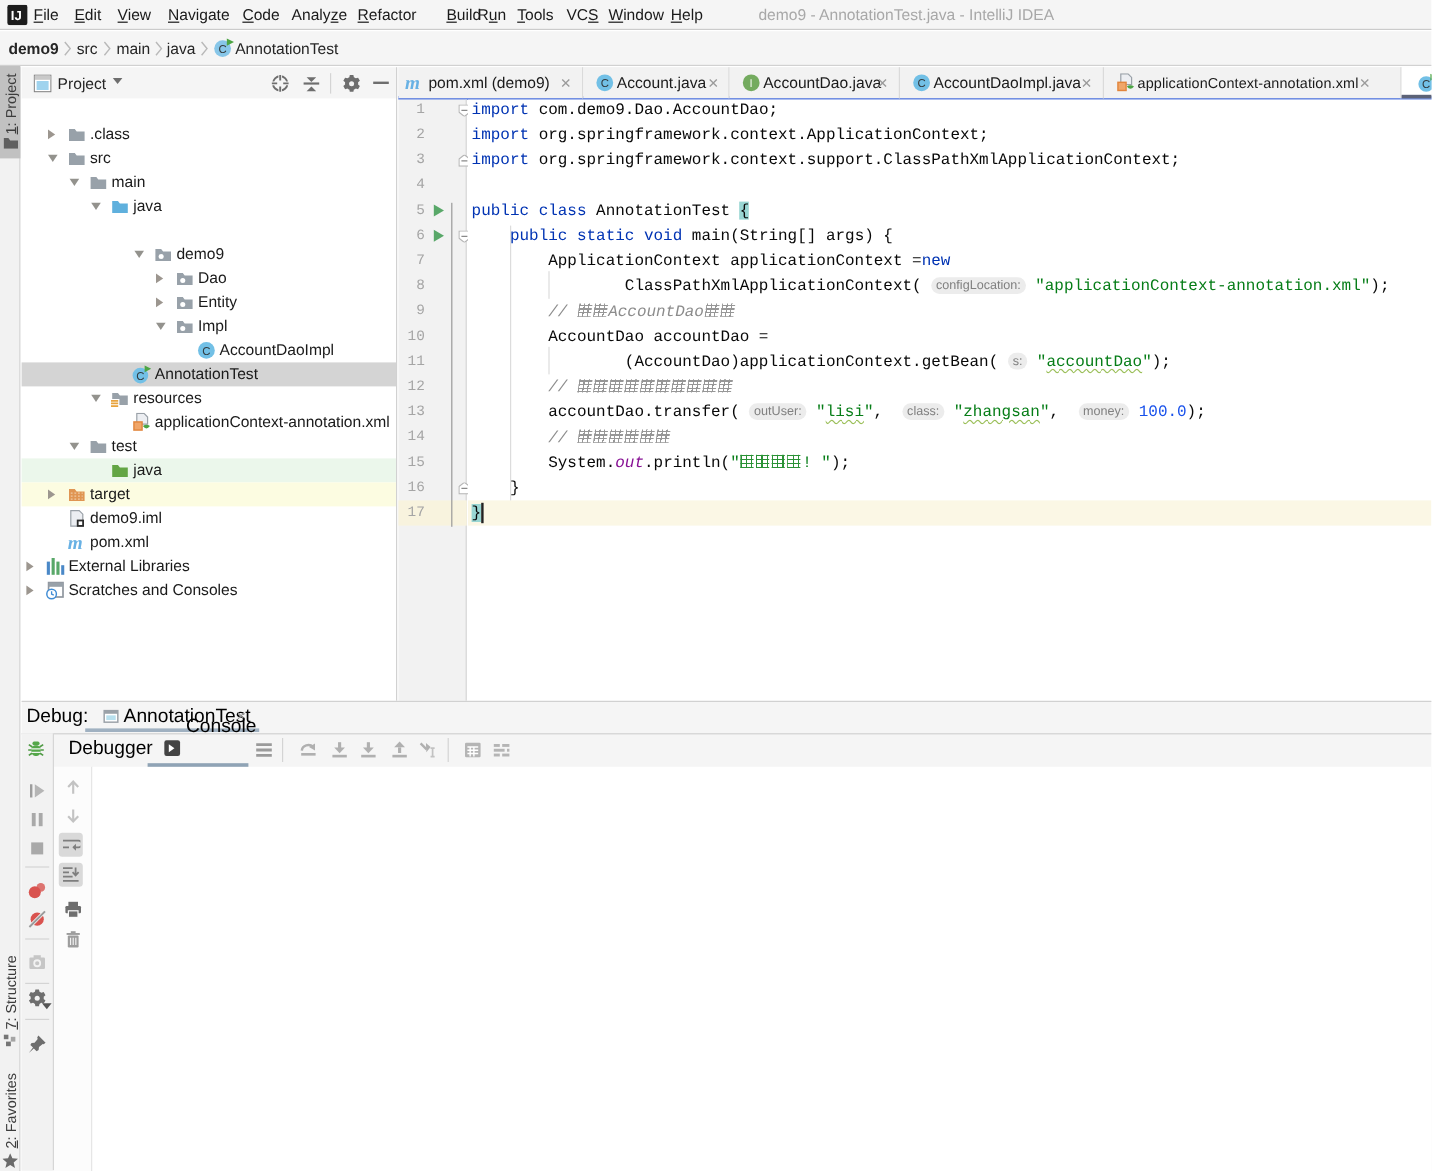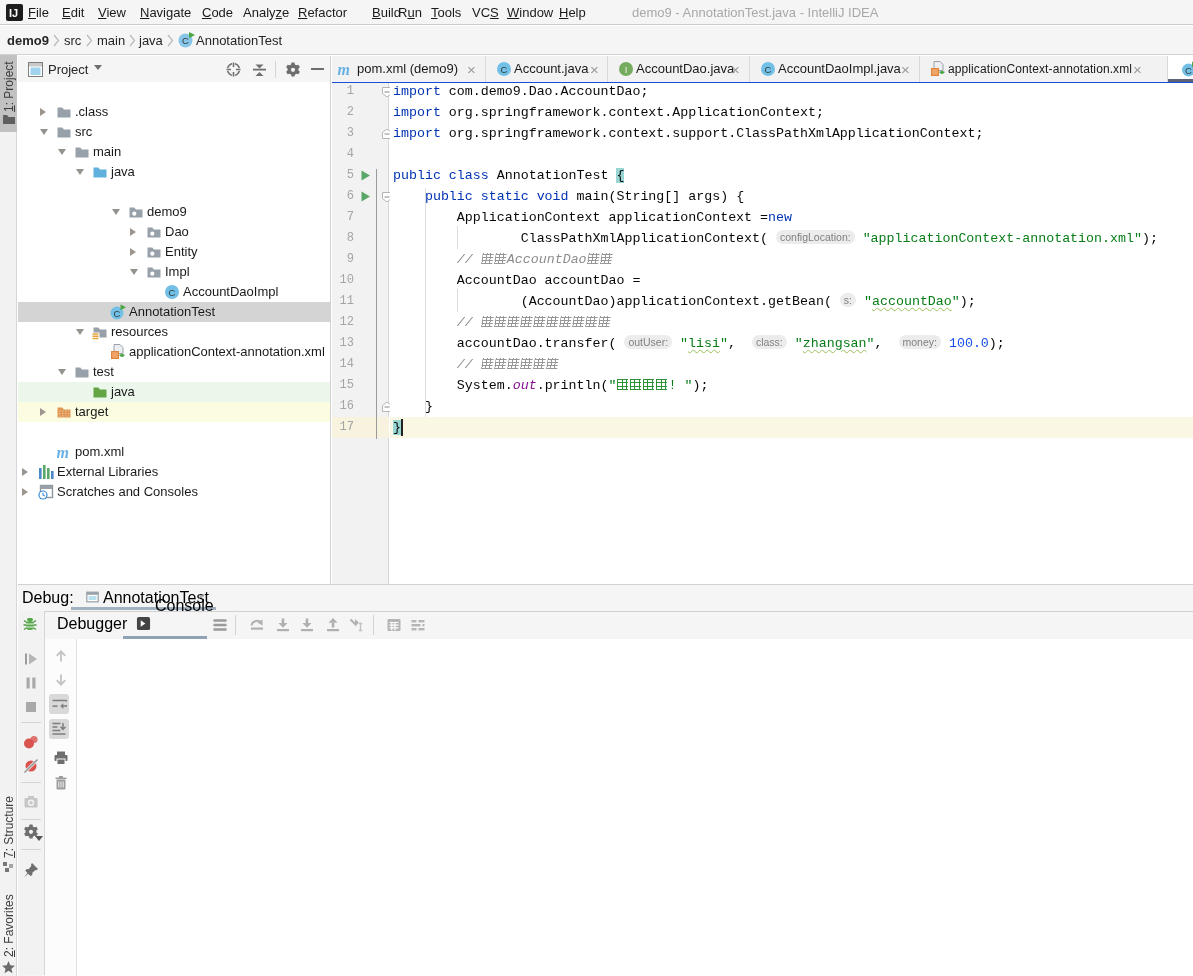--- a/index.html
+++ b/index.html
@@ -429,20 +429,26 @@
             <use href="#testfold"></use>
           </svg>
           <span class="tlabel" style="left:93px">java</span>
         </div>
     <div class="trow" style="top:320px;background:#fcfce1;">
           <span class="tarrow ar" style="left:22px"></span>
           <svg class="ticon" style="left:38px" width="16" height="16">
             <use href="#targetfold"></use>
           </svg>
           <span class="tlabel" style="left:57px">target</span>
+        </div>
+    <div class="trow" style="top:340px;">
+          <svg class="ticon" style="left:38px" width="16" height="16">
+            <use href="#iml"></use>
+          </svg>
+          <span class="tlabel" style="left:57px">demo9.iml</span>
         </div>
     <div class="trow" style="top:360px;">
           <svg class="ticon" style="left:38px" width="16" height="16">
             <use href="#mvn"></use>
           </svg>
           <span class="tlabel" style="left:57px">pom.xml</span>
         </div>
     <div class="trow" style="top:380px;">
           <span class="tarrow ar" style="left:4px"></span>
           <svg class="ticon" style="left:20px" width="16" height="16">

